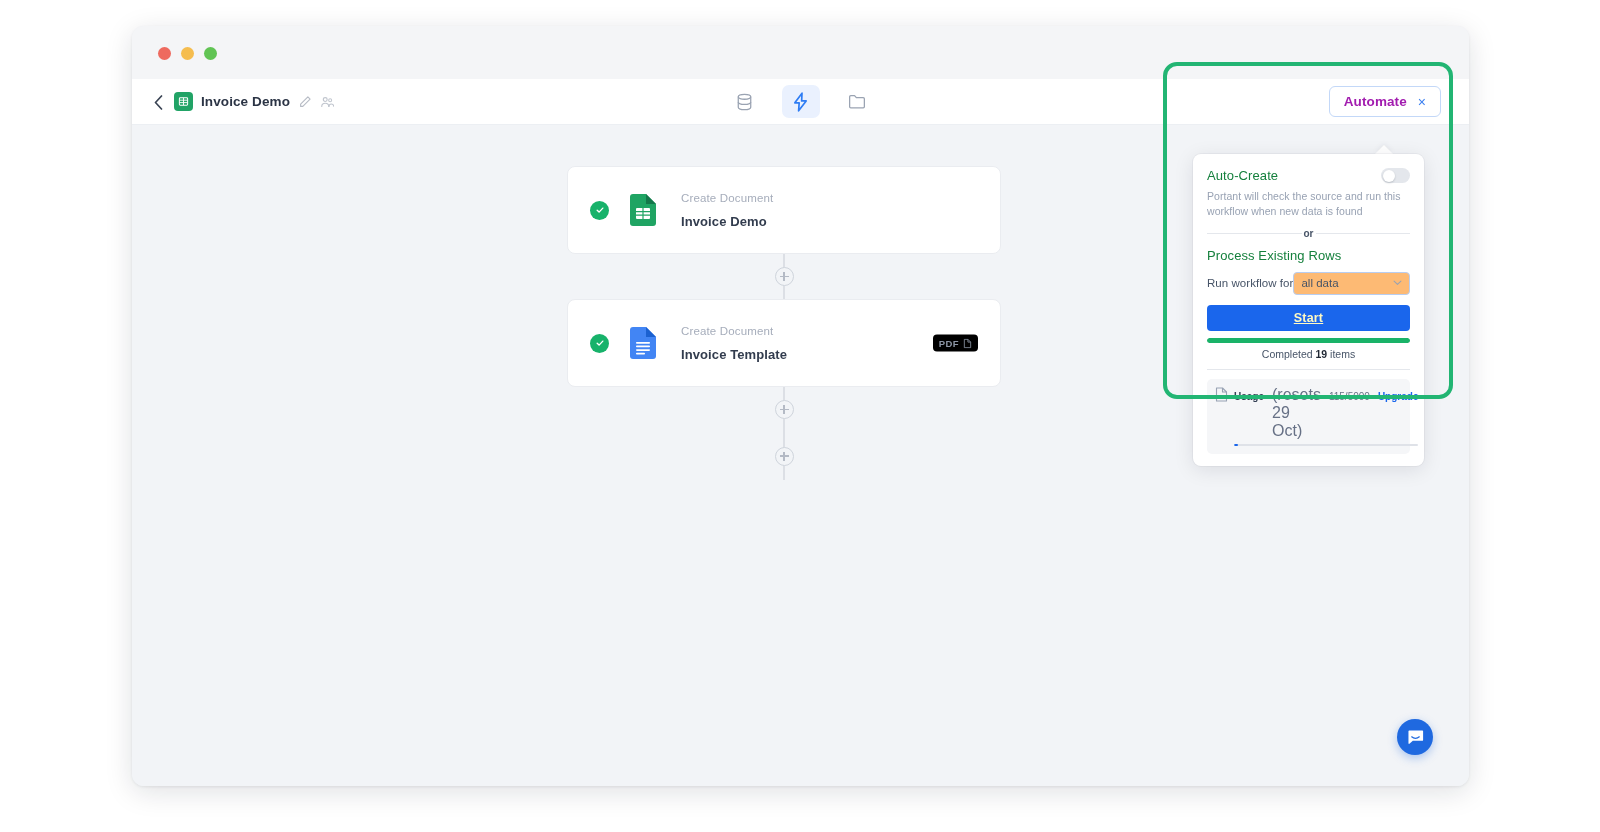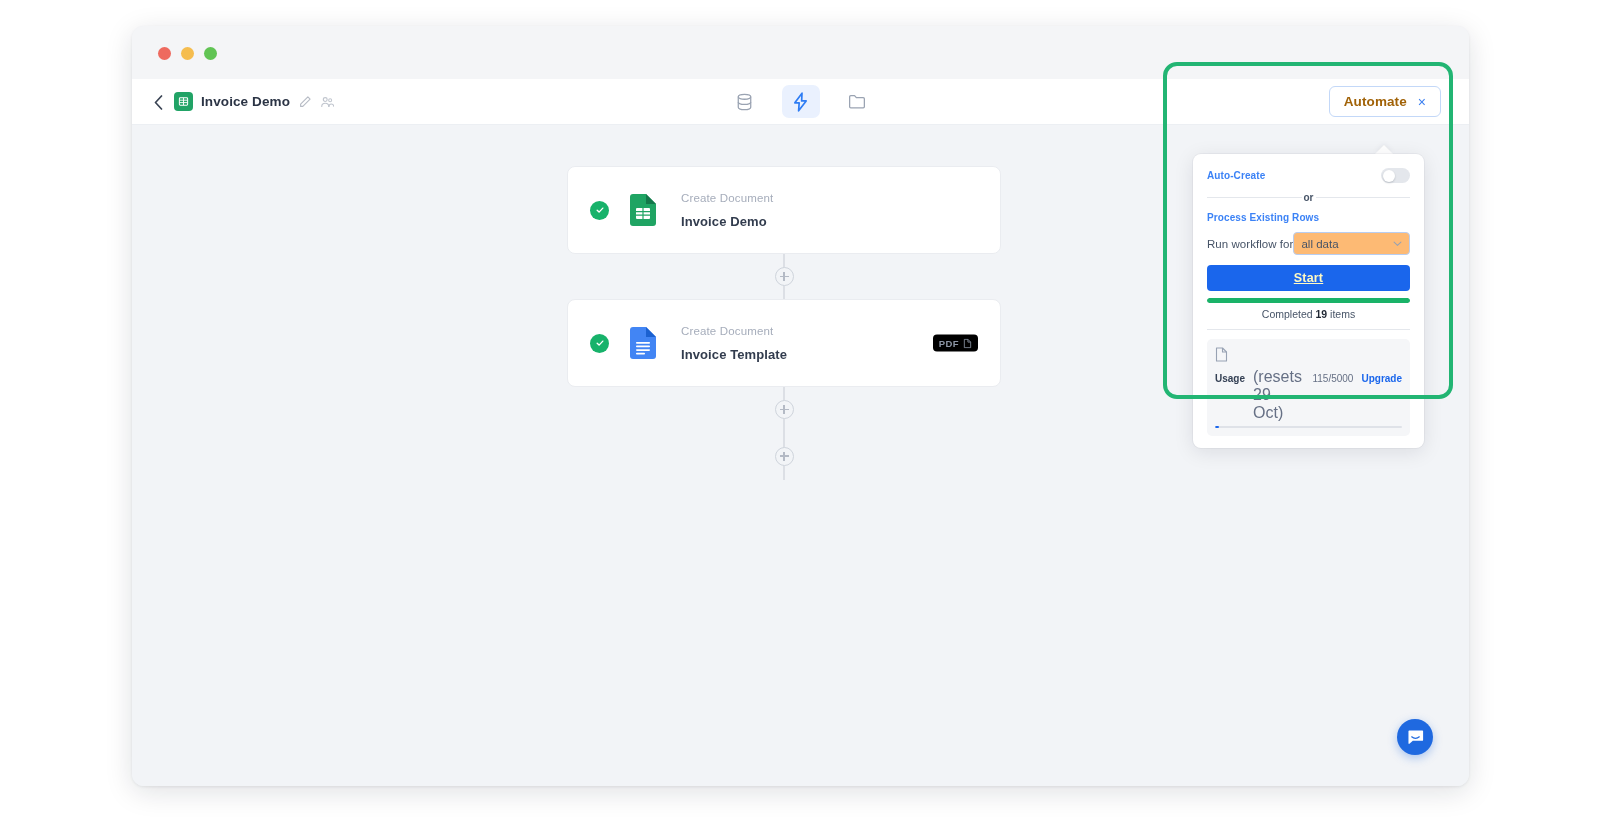--- a/index.html
+++ b/index.html
@@ -75,21 +75,21 @@
   .tool-btn.active { background: #eaf1fe; }
 
   .automate-btn {
     position: absolute; right: 28px; top: 7px;
     height: 31px; padding: 0 14px;
     border: 1px solid #c3d8f8; border-radius: 6px;
     background: #ffffff;
     display: flex; align-items: center; gap: 11px;
     cursor: pointer;
   }
-  .automate-label { font-size: 13.5px; font-weight: 700; color: #a16207; letter-spacing: 0.1px; }
+  .automate-label { font-size: 13.5px; font-weight: 700; color: #a21caf; letter-spacing: 0.1px; }
   .automate-x { font-size: 14px; color: #3b7ff0; line-height: 1; }
 
   
   .canvas {
     position: absolute; left: 0; top: 99px;
     width: 100%; height: calc(100% - 99px);
     background: #f2f4f7;
   }
 
   
@@ -170,21 +170,21 @@
   }
   .pop-arrow {
     position: absolute; left: 1243px; top: 20px;
     width: 0; height: 0;
     border-left: 9px solid transparent;
     border-right: 9px solid transparent;
     border-bottom: 9px solid #ffffff;
     filter: drop-shadow(0 -2px 2px rgba(16,24,40,0.05));
   }
   .pop-row { display: flex; align-items: center; justify-content: space-between; }
-  .pop-h { font-size: 10px; font-weight: 700; color: #3b82f6; letter-spacing: 0.1px; }
+  .pop-h { font-size: 13px; font-weight: 400; color: #15803d; letter-spacing: 0.1px; }
   .toggle {
     width: 29px; height: 15px; border-radius: 9px;
     background: #e4e7ec; position: relative; cursor: pointer;
     flex: 0 0 auto;
   }
   .toggle .knob {
     position: absolute; top: 1.5px; left: 1.5px;
     width: 12px; height: 12px; border-radius: 50%;
     background: #ffffff;
     box-shadow: 0 1px 2px rgba(16,24,40,0.2);
@@ -223,21 +223,21 @@
   .progress-fill { height: 100%; background: #1ab368; border-radius: 3px; }
   .completed-text {
     margin-top: 5px; text-align: center;
     font-size: 10.5px; color: #475467;
   }
   .completed-text b { color: #1f2733; font-weight: 700; }
   .pop-sep { height: 1px; background: #e4e7ec; margin: 9px 0 9px 0; }
   .usage-box {
     background: #f5f6f8; border-radius: 5px;
     padding: 7px 8px 8px 8px;
-    display: flex; align-items: flex-start; gap: 6px; flex-direction: column;
+    display: flex; align-items: flex-start; gap: 6px;
   }
   .usage-main { flex: 1; }
   .usage-line { display: flex; align-items: baseline; gap: 8px; }
   .usage-label { font-size: 10px; font-weight: 700; color: #344054; }
   .usage-reset { font-size: 16px; color: #667085; }
   .usage-count { font-size: 10px; color: #667085; margin-left: auto; white-space: nowrap; }
   .usage-upgrade { font-size: 10px; font-weight: 700; color: #1a66ec; cursor: pointer; white-space: nowrap; }
   .usage-track {
     margin-top: 4px; width: 100%; height: 2px;
     background: #dfe2e8; border-radius: 2px; overflow: hidden;
@@ -405,20 +405,21 @@
     <div class="pop-arrow"></div>
     <div class="popover">
 
       <div class="pop-row">
         <div class="pop-h">Auto-Create</div>
         <div class="toggle">
           <div class="knob"></div>
         </div>
       </div>
 
+      <div class="pop-desc">Portant will check the source and run this workflow when new data is found</div>
 
       <div class="or-divider">
         <div class="line"></div>
         <div class="or">or</div>
         <div class="line"></div>
       </div>
 
       <div class="pop-h">Process Existing Rows</div>
 
       <div class="field-row">

